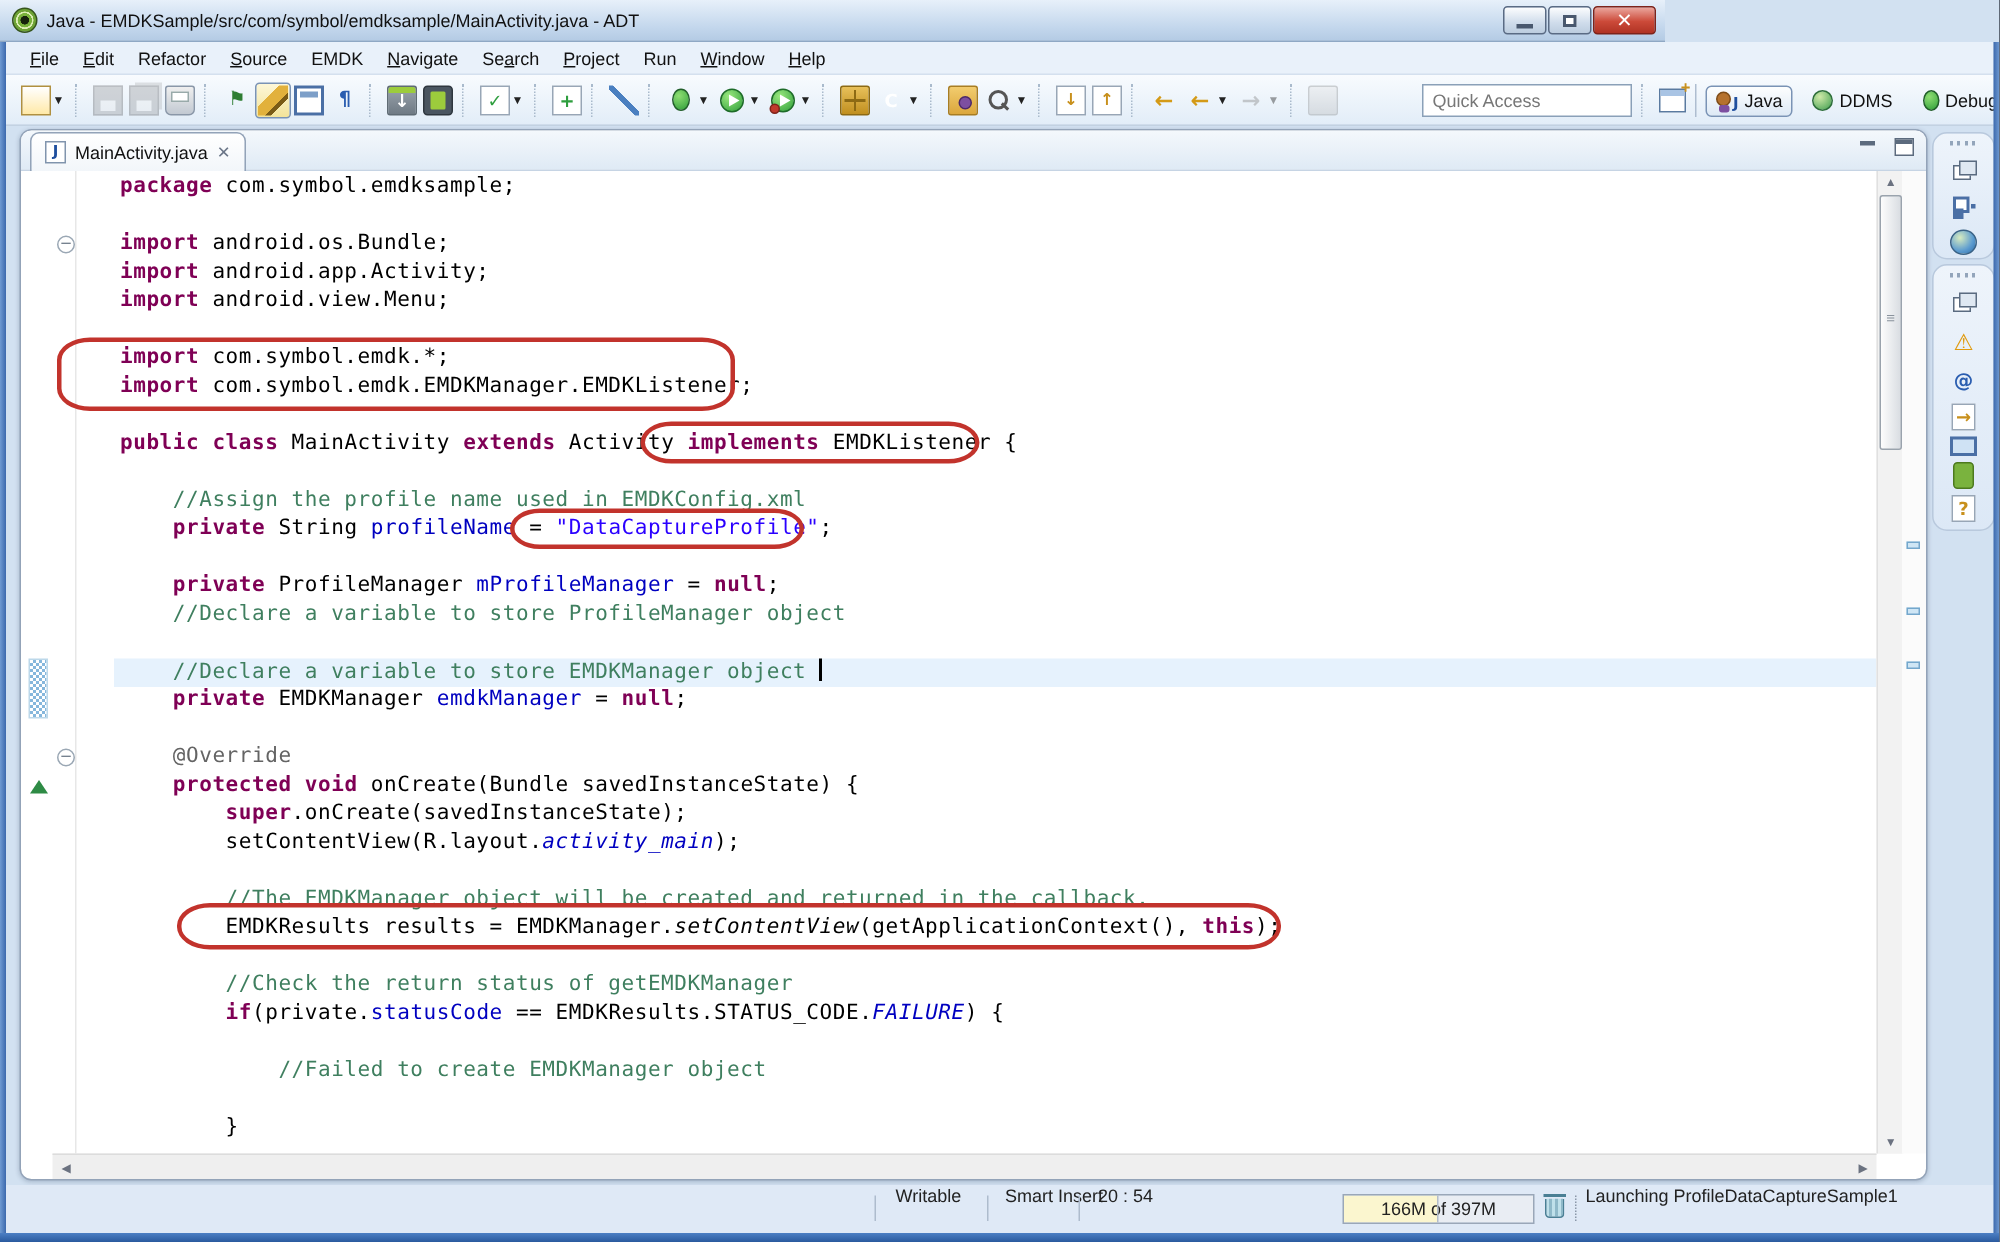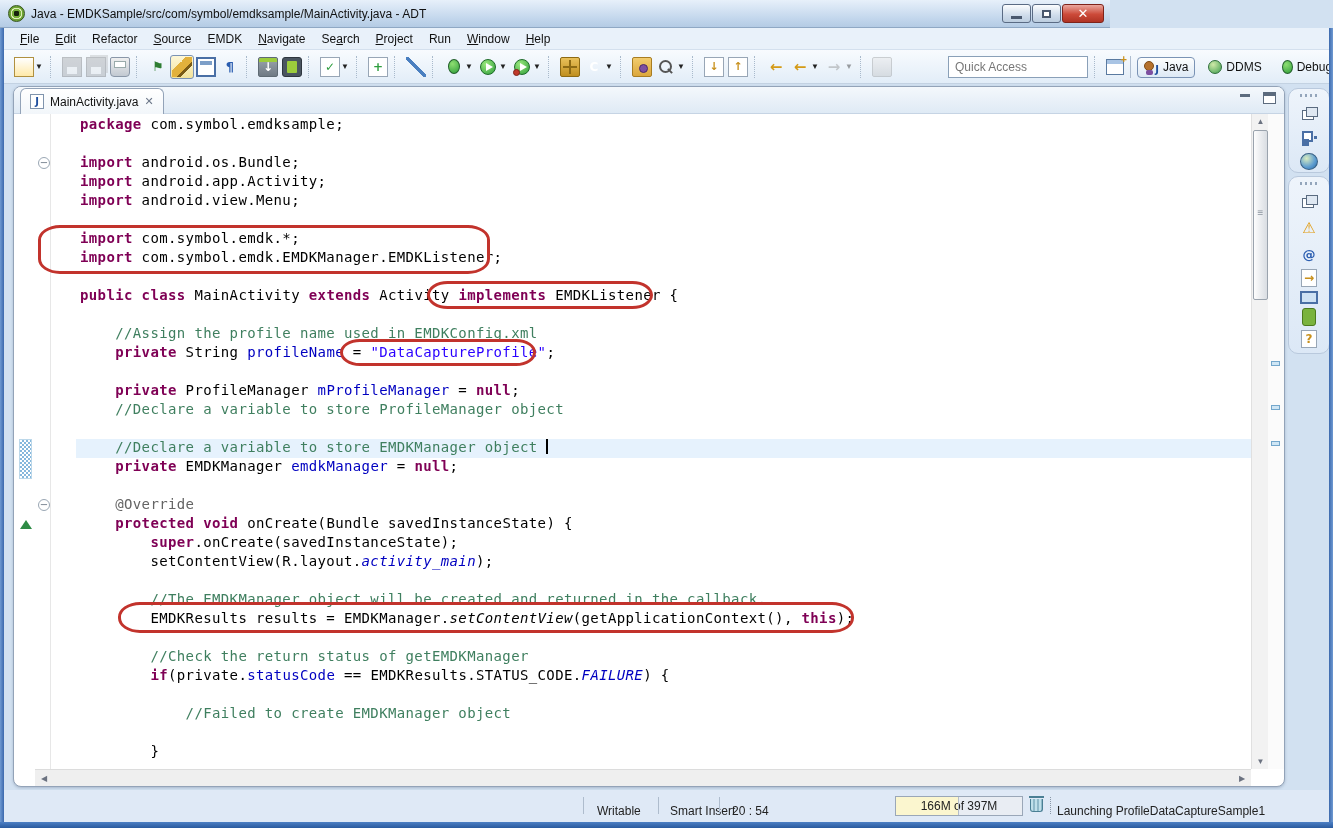--- a/index.html
+++ b/index.html
@@ -166,21 +166,21 @@
   .si-problems{color:#e09b10;font-size:15px;}
   .si-javadoc{color:#2a5db0;}
   .si-declaration{background:#fff;border:1px solid #98a6b6;color:#c8901c;font-size:12px;width:16px;height:18px;}
   .si-console{border:2px solid #4a6fa5;background:#cfe2f4;width:18px;height:13px;}
   .si-logcat{background:#7ab33e;border:1px solid #4c7a1e;border-radius:3px;width:14px;height:18px;}
   .si-logcat::after{content:"";position:absolute;inset:6px 7px;background:repeating-linear-gradient(#fff 0 2px,transparent 2px 4px);}
   .si-tasks{background:#fff;border:1px solid #98a6b6;color:#c8901c;font-size:12px;width:16px;height:18px;}
   
   .statusbar{position:absolute;left:4px;top:790px;width:1325px;height:32px;background:#dfe9f6;font-size:12px;color:#222;}
   .st-sep{position:absolute;top:7px;width:1px;height:17px;background:#aebccd;}
-  .st-cell{position:absolute;top:14px;}
+  .st-cell{position:absolute;top:0;}
   .heap{position:absolute;left:891px;top:6px;width:128px;height:20px;border:1px solid #9aa7b8;
     background:linear-gradient(90deg,#fbf6cf 0 49%,#e9edf3 49%);text-align:center;line-height:18px;}
   .heap::after{content:"";position:absolute;left:49%;top:0;bottom:0;width:1px;background:#b4bdc9;}
   .trash{position:absolute;left:1026px;top:9px;width:13px;height:13px;border:1px solid #4a7f94;border-top:none;
     border-radius:0 0 3px 3px;background:repeating-linear-gradient(90deg,#bfe0ea 0 2px,#8fb9c9 2px 4px);}
   .trash::before{content:"";position:absolute;left:-2px;top:-3px;right:-2px;height:2px;background:#4a7f94;}
   .st-dotsep{position:absolute;left:1046px;top:7px;width:1px;height:17px;border-left:1px dotted #8a97a8;}
   
   .wb-left,.wb-right{position:absolute;top:28px;bottom:0;width:4px;background:linear-gradient(90deg,#6f9ad2,#3c69ad);}
   .wb-left{left:0;}

